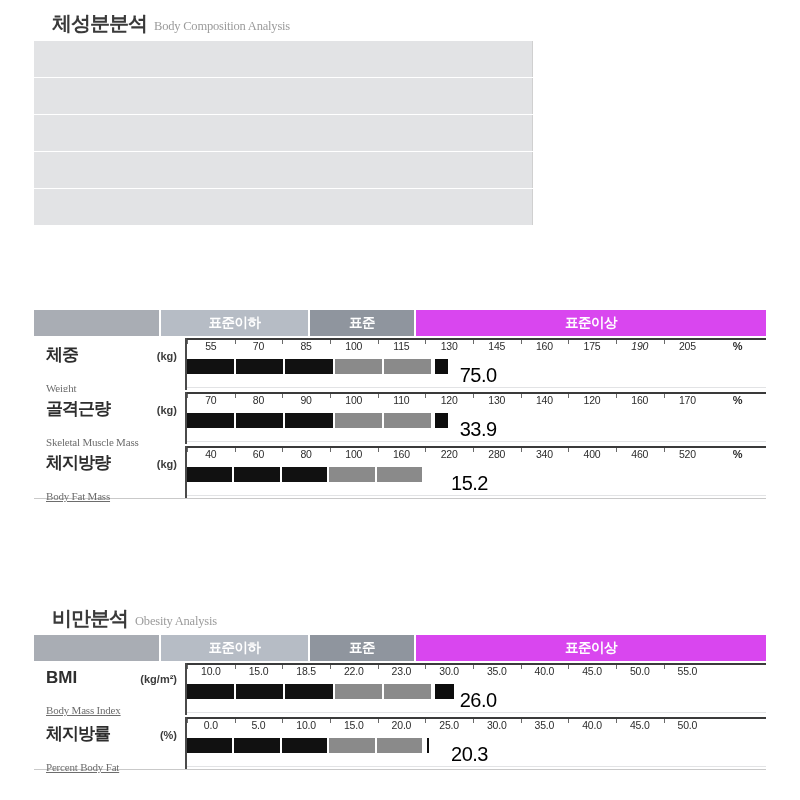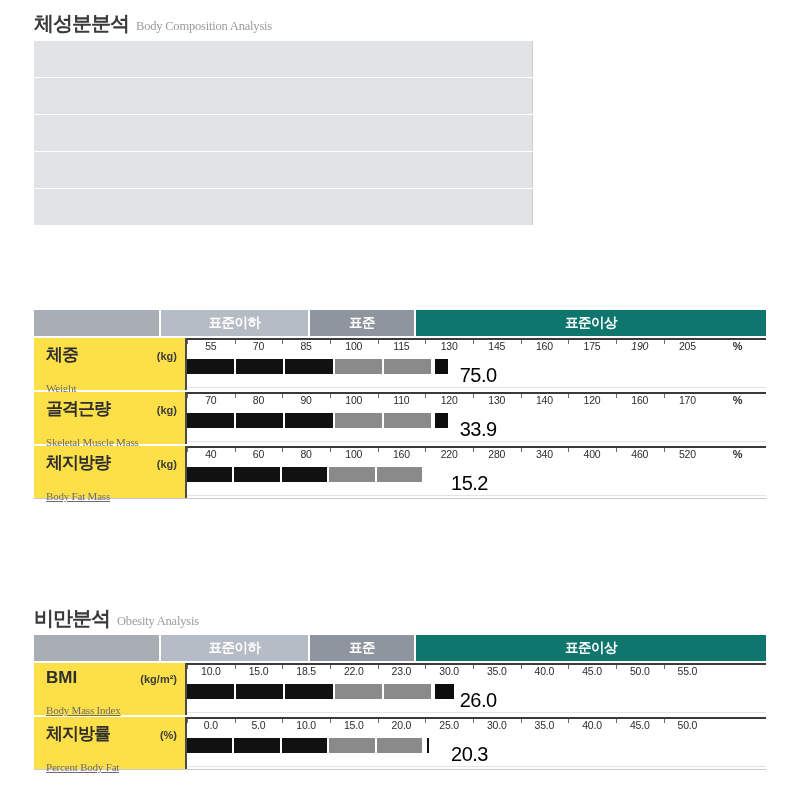--- a/index.html
+++ b/index.html
@@ -17,21 +17,21 @@
     overflow: hidden;
   }
 
   .page { width: 800px; height: 800px; position: relative; }
 
   
   .section { position: absolute; left: 0; width: 800px; }
   .sec-head {
     display: flex;
     align-items: baseline;
-    padding-left: 34px;
+    padding-left: 52px;
     gap: 7px;
     height: 30px;
   }
   .sec-head .ko {
     font-size: 20px;
     font-weight: bold;
     letter-spacing: -1px;
     color: #3a3a3a;
     font-family: "DejaVu Sans", "Liberation Sans", sans-serif;
   }
@@ -137,36 +137,36 @@
     letter-spacing: -0.5px;
     display: flex;
     align-items: center;
     justify-content: center;
     font-family: "DejaVu Sans", "Liberation Sans", sans-serif;
     border-left: 2px solid #ffffff;
     box-sizing: border-box;
   }
   .band-under { background: #b6bcc5; }
   .band-normal { background: #8f959e; }
-  .band-over { background: #0f766e; }
+  .band-over { background: #d946ef; }
 
   .g-row {
     display: flex;
     border-top: 2px solid #ffffff;
     background: #e2e3e5;
     height: 52px;
   }
   .g-row.last { border-bottom: 1px solid #c9c9c9; }
 
   .g-label {
     width: 151px;
     box-sizing: border-box;
     padding: 5px 0 0 12px;
     position: relative;
-    background: #fde047;
+    background: #ffffff;
   }
   .g-lab-top {
     display: flex;
     align-items: baseline;
   }
   .g-lab-ko {
     font-size: 17px;
     font-weight: bold;
     color: #2e2e2e;
     letter-spacing: -1px;

